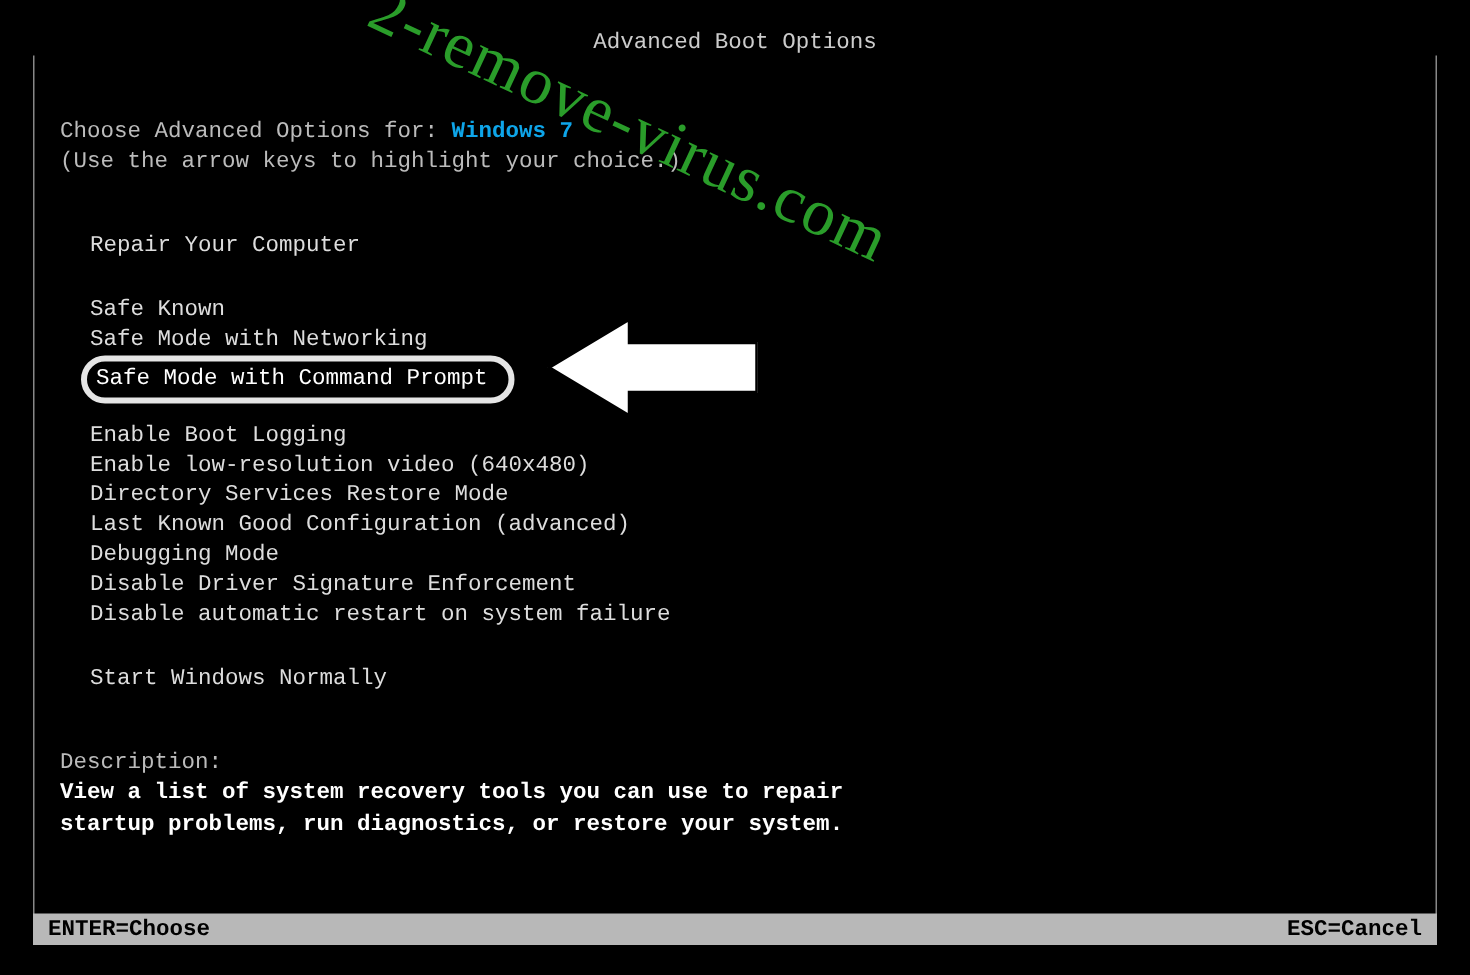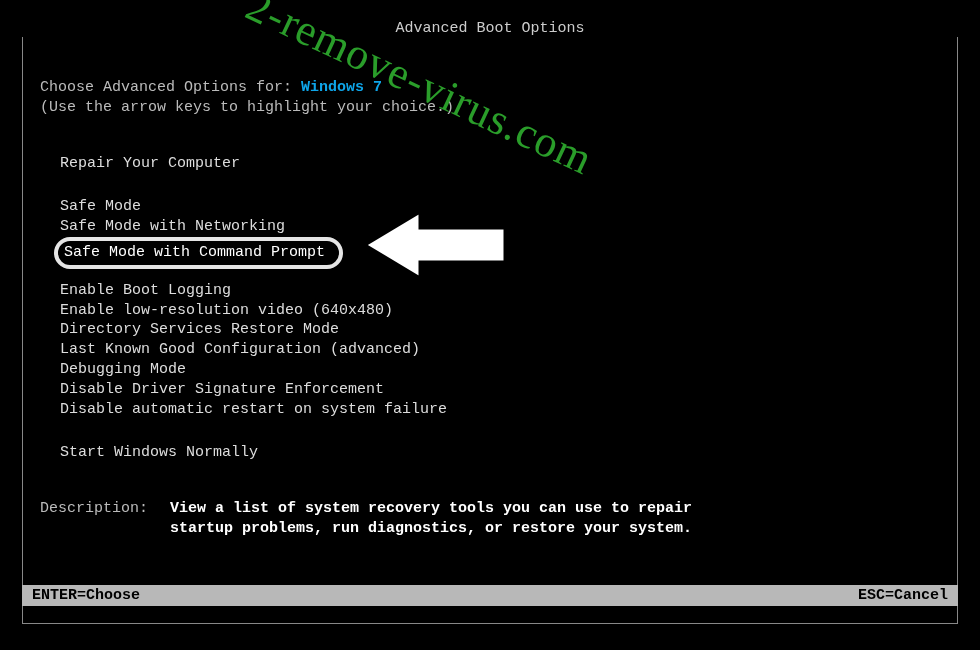--- a/index.html
+++ b/index.html
@@ -51,26 +51,26 @@
     .option.highlighted {
       display: inline-block;
       border: 4px solid #e5e5e5;
       border-radius: 18px;
       padding: 2px 14px 2px 6px;
       margin-left: -6px;
       color: #fff;
     }
     .gap { height: 18px; }
     .gap-sm { height: 6px; }
-    .desc-row { display: flex; line-height: 1.35; }
+    .desc-row { display: flex; line-height: 1.35; flex-direction: column; }
     .desc-label { width: 130px; flex-shrink: 0; white-space: pre; }
     .desc-text { color: #fff; font-weight: bold; max-width: 540px; }
     .footer-bar {
       position: absolute;
-      bottom: 44px;
+      bottom: 20px;
       left: 22px;
       right: 22px;
       background: #b8b8b8;
       color: #000;
       font-weight: bold;
       padding: 2px 10px;
       display: flex;
       justify-content: space-between;
       font-size: 15px;
     }
@@ -113,21 +113,21 @@
     <div class="gap"></div>
 
   <div class="opt-block">
     <div class="option">Repair Your Computer</div>
   </div>
 
   <div class="gap"></div>
     <div class="gap-sm"></div>
 
   <div class="opt-block">
-    <div class="option">Safe Mode</div>
+    <div class="option">Safe Known</div>
     <div class="option">Safe Mode with Networking</div>
     <div class="option highlighted">Safe Mode with Command Prompt</div>
   </div>
 
   <div class="gap-sm"></div>
     <div class="gap-sm"></div>
 
   <div class="opt-block">
     <div class="option">Enable Boot Logging</div>
     <div class="option">Enable low-resolution video (640x480)</div>

